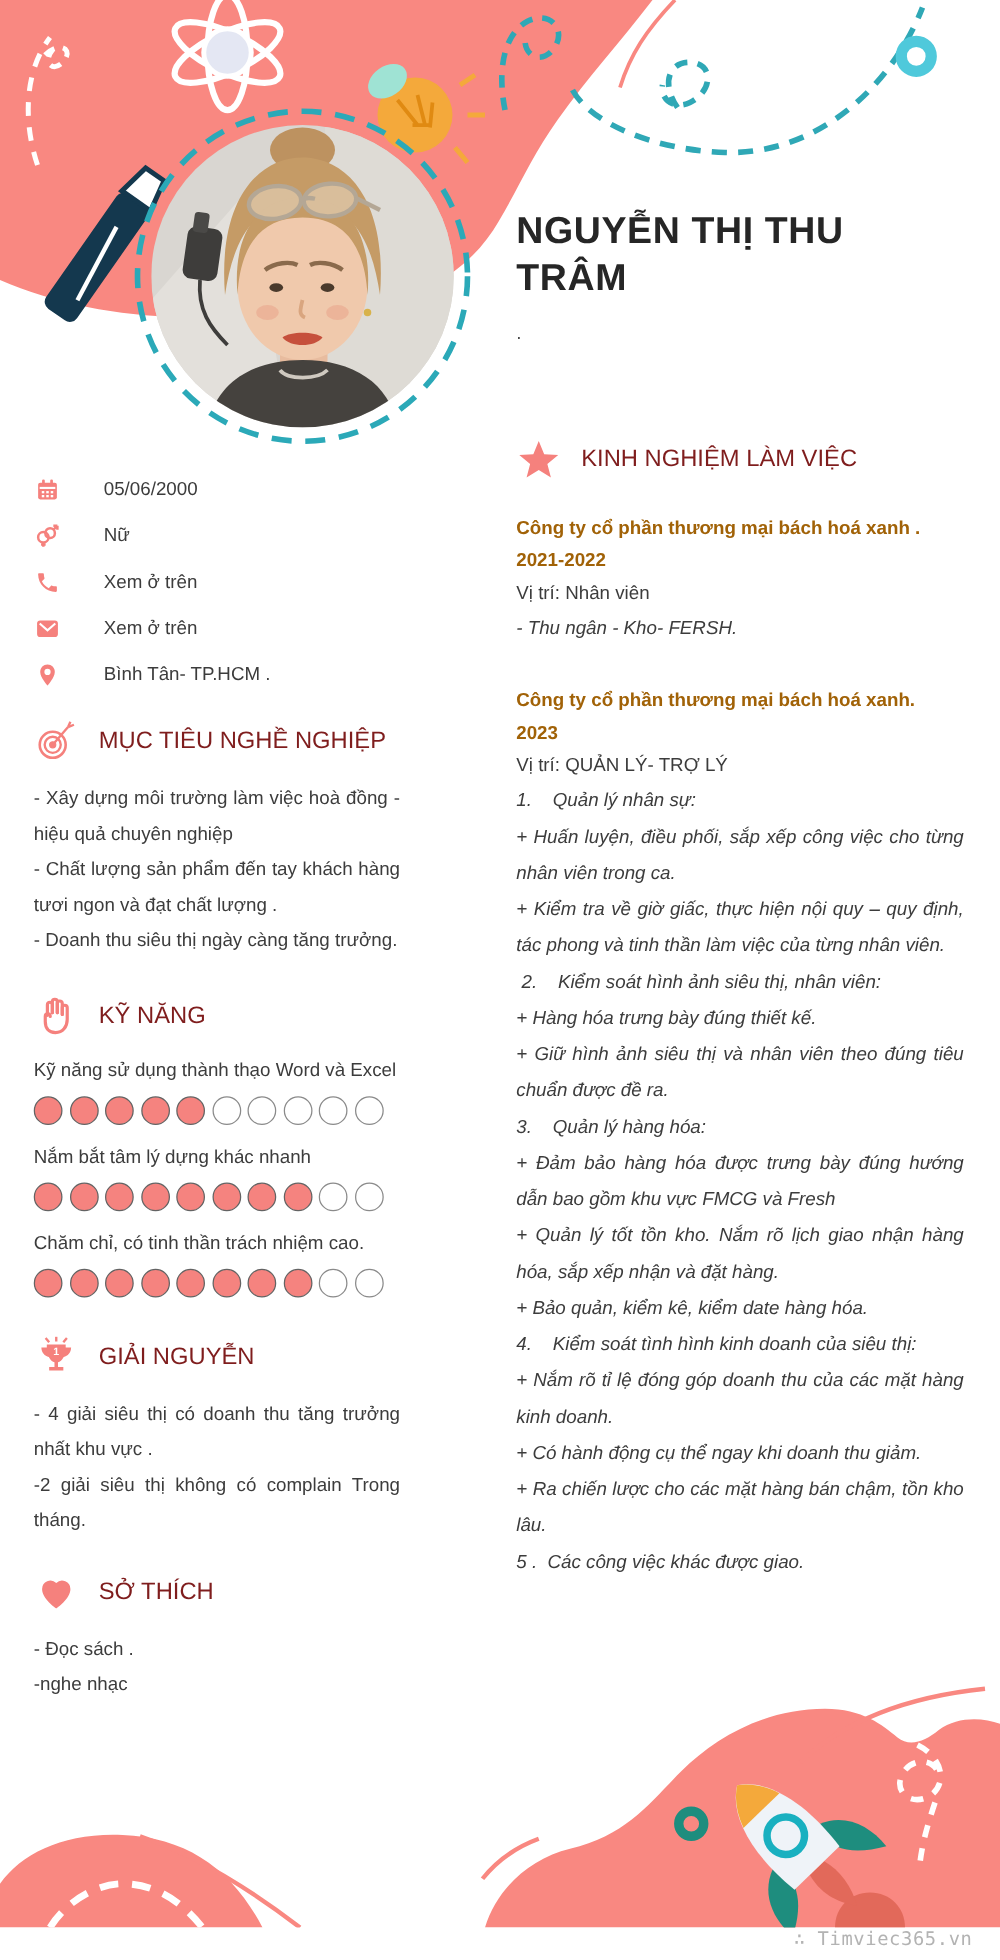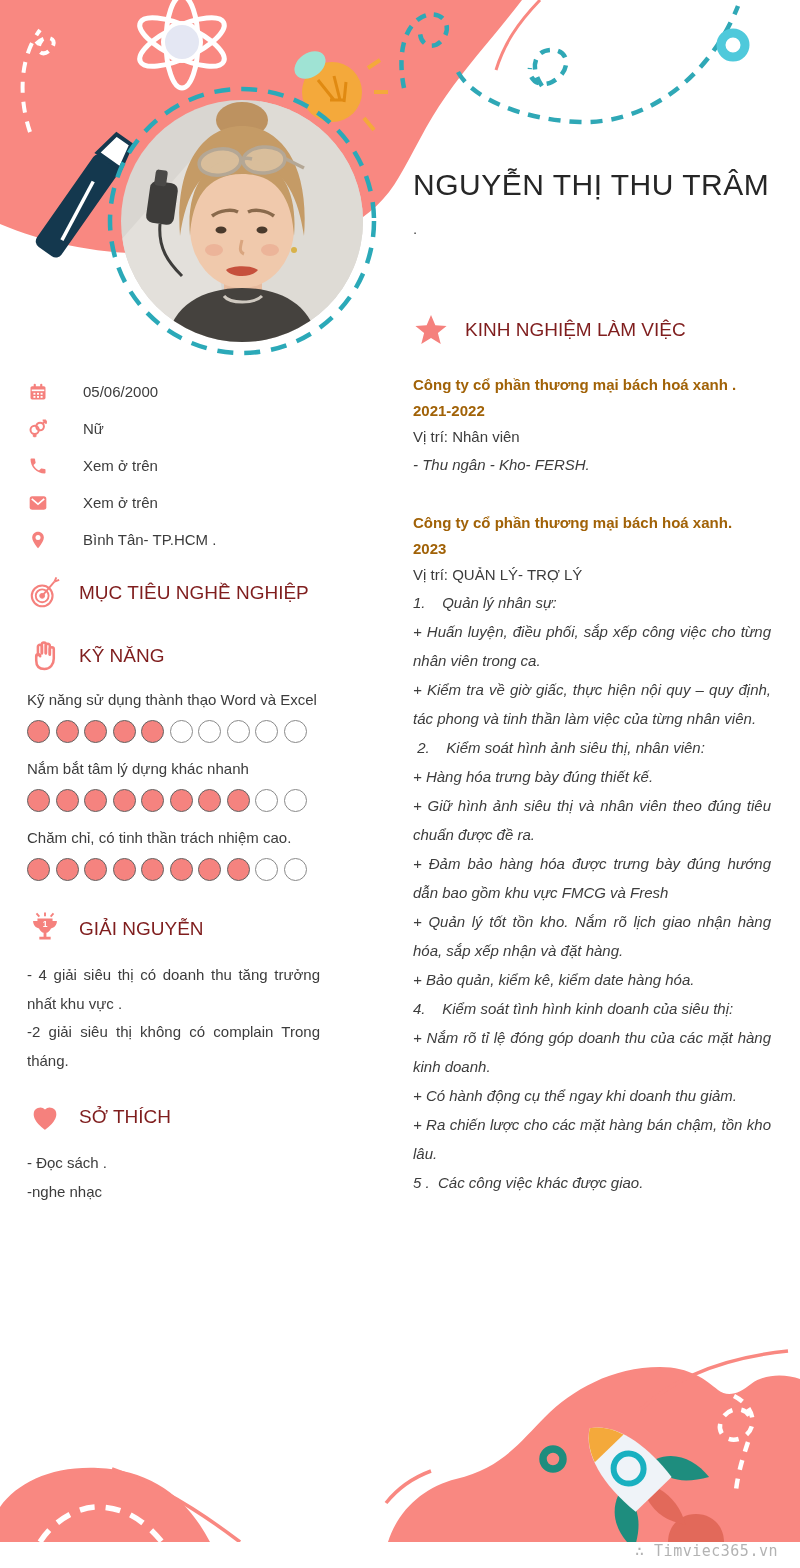--- a/index.html
+++ b/index.html
@@ -4,21 +4,21 @@
 <style>
   html,body{margin:0;padding:0;}
   body{width:800px;height:1568px;position:relative;overflow:hidden;background:#fff;
        font-family:"Liberation Sans","DejaVu Sans",sans-serif;color:#3f3f3f;}
   .deco{position:absolute;left:0;pointer-events:none;}
   #deco-top{top:0;}
   #deco-bottom{top:1330px;}
   
   .left-col{position:absolute;left:27px;top:381px;width:293px;z-index:5;}
   .right-col{position:absolute;left:413px;top:166px;width:358px;z-index:5;}
-  .name{font-size:30px;line-height:38px;font-weight:normal;color:#262626;letter-spacing:.5px;}
+  .name{font-size:30px;line-height:38px;font-weight:bold;color:#262626;letter-spacing:.5px;}
   .subtitle{margin-top:16px;font-size:15px;color:#474747;line-height:18px;}
   
   .c-row{display:flex;align-items:center;gap:19px;height:21px;margin-bottom:16px;}
   .c-icon{width:21px;height:21px;flex:0 0 21px;display:flex;align-items:center;justify-content:center;}
   .c-icon svg{width:20px;height:20px;display:block;}
   .c-val{font-size:15px;color:#3c3c3c;margin-left:16px;}
   
   .sec{margin-top:26px;}
   .sec-head{display:flex;align-items:center;gap:16px;margin-bottom:14px;}
   .sec-icon{width:36px;height:36px;flex:0 0 36px;display:flex;align-items:center;justify-content:center;}
@@ -180,20 +180,21 @@
         <div class="job">
           <div class="job-company">Công ty cổ phần thương mại bách hoá xanh.</div>
           <div class="job-period">2023</div>
           <div class="job-position">Vị trí: QUẢN LÝ- TRỢ LÝ</div>
           <div class="job-line">1.&nbsp;&nbsp;&nbsp;&nbsp;Quản lý nhân sự:</div>
           <div class="job-line">+ Huấn luyện, điều phối, sắp xếp công việc cho từng nhân viên trong ca.</div>
           <div class="job-line">+ Kiểm tra về giờ giấc, thực hiện nội quy – quy định, tác phong và tinh thần làm việc của từng nhân viên.</div>
           <div class="job-line">&nbsp;2.&nbsp;&nbsp;&nbsp;&nbsp;Kiểm soát hình ảnh siêu thị, nhân viên:</div>
           <div class="job-line">+ Hàng hóa trưng bày đúng thiết kế.</div>
           <div class="job-line">+ Giữ hình ảnh siêu thị và nhân viên theo đúng tiêu chuẩn được đề ra.</div>
+          <div class="job-line">3.&nbsp;&nbsp;&nbsp;&nbsp;Quản lý hàng hóa:</div>
           <div class="job-line">+ Đảm bảo hàng hóa được trưng bày đúng hướng dẫn bao gồm khu vực FMCG và Fresh</div>
           <div class="job-line">+ Quản lý tốt tồn kho. Nắm rõ lịch giao nhận hàng hóa, sắp xếp nhận và đặt hàng.</div>
           <div class="job-line">+ Bảo quản, kiểm kê, kiểm date hàng hóa.</div>
           <div class="job-line">4.&nbsp;&nbsp;&nbsp;&nbsp;Kiểm soát tình hình kinh doanh của siêu thị:</div>
           <div class="job-line">+ Nắm rõ tỉ lệ đóng góp doanh thu của các mặt hàng kinh doanh.</div>
           <div class="job-line">+ Có hành động cụ thể ngay khi doanh thu giảm.</div>
           <div class="job-line">+ Ra chiến lược cho các mặt hàng bán chậm, tồn kho lâu.</div>
           <div class="job-line">5 .&nbsp; Các công việc khác được giao.</div>
         </div>
       </div>
@@ -266,20 +267,25 @@
           <svg viewBox="0 0 36 36" fill="none" stroke="#F5817D">
             <circle cx="15" cy="21" r="11" stroke-width="2.2"></circle>
             <circle cx="15" cy="21" r="6.8" stroke-width="2"></circle>
             <circle cx="15" cy="21" r="2.6" fill="#F5817D"></circle>
             <line x1="15" y1="21" x2="28" y2="6" stroke-width="2"></line>
             <path d="M28 6 L33 4 M28 6 L30 1.5" stroke-width="2"></path>
           </svg>
         </span>
       <span class="sec-title">MỤC TIÊU NGHỀ NGHIỆP</span>
     </div>
+    <div class="lines">
+        <div class="line">- Xây dựng môi trường làm việc hoà đồng -hiệu quả chuyên nghiệp</div>
+        <div class="line">- Chất lượng sản phẩm đến tay khách hàng tươi ngon và đạt chất lượng .</div>
+        <div class="line">- Doanh thu siêu thị ngày càng tăng trưởng.</div>
+      </div>
   </div>
 
   <div class="sec" style="margin-top:27px;">
     <div class="sec-head">
       <span class="sec-icon">
           <svg viewBox="0 0 24 24" fill="none" stroke="#F5817D" stroke-width="1.8" stroke-linecap="round" stroke-linejoin="round">
             <path d="M7 11.5V5.5a1.4 1.4 0 0 1 2.8 0V10"></path>
             <path d="M9.8 10V3.8a1.4 1.4 0 0 1 2.8 0V10"></path>
             <path d="M12.6 10V4.8a1.4 1.4 0 0 1 2.8 0V11"></path>
             <path d="M15.4 11V7.2a1.4 1.4 0 0 1 2.8 0v6.6c0 4.2-2.6 7.4-6.6 7.4s-5.8-2.6-5.8-6.2v-2.9a1.4 1.4 0 0 1 2.8 0"></path>

